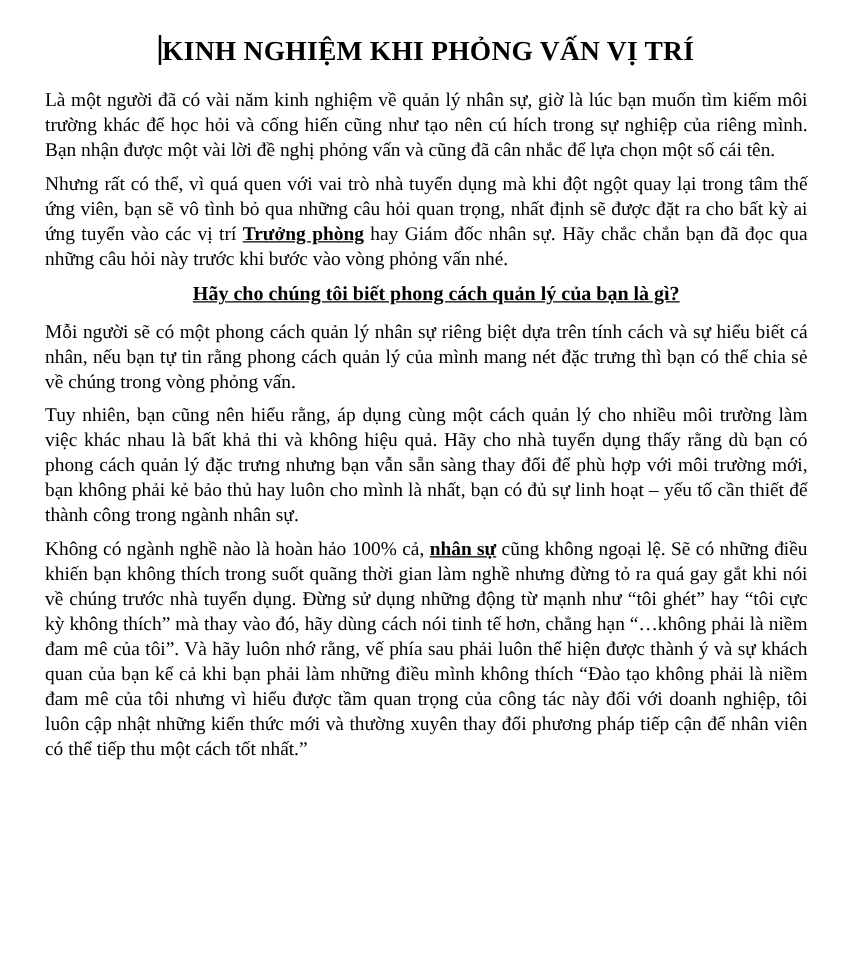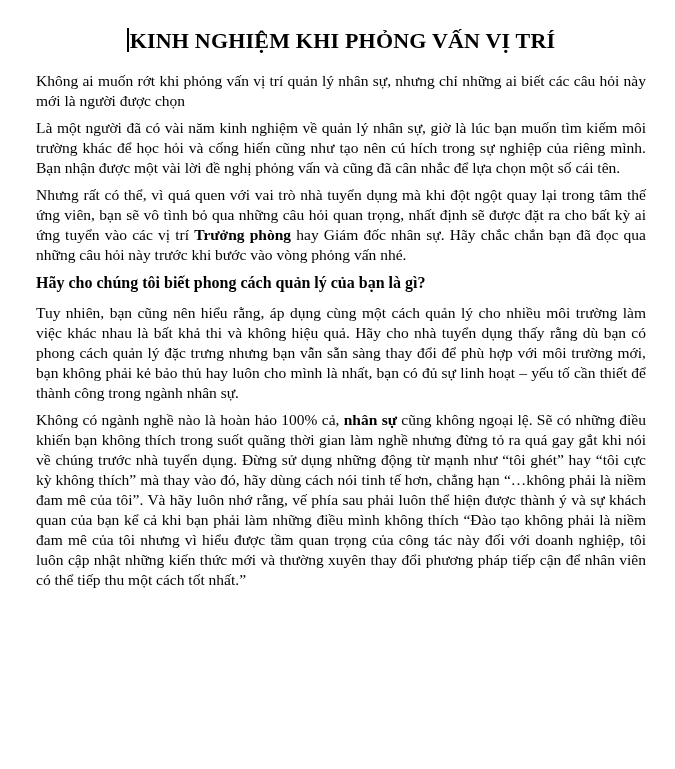--- a/index.html
+++ b/index.html
@@ -34,31 +34,31 @@
   #doc-body p {
     font-size: 15.5px;
     line-height: 20px;
     text-align: justify;
     margin: 0 0 7px 0;
   }
   #doc-body h2 {
     font-size: 16px;
     line-height: 20px;
     font-weight: bold;
-    text-align: left;
-    margin: 8px 0 10px 0;
+    text-align: center;
+    margin: 8px 0 10px 16px;
   }
-  #doc-body strong { font-weight: bold; }
+  #doc-body strong { font-weight: bold; text-decoration: underline; }
 </style>
 </head>
 <body>
 
 <div class="page">
   <h1 class="title"><span class="caret"></span><span>KINH NGHIỆM KHI PHỎNG VẤN VỊ TRÍ</span><br></h1>
   <div id="doc-body">
-      <p><span>Không ai muốn rớt khi phỏng vấn vị trí quản lý nhân sự, nhưng chỉ những ai biết các câu hỏi này mới là người được chọn</span></p>
       <p><span>Là một người đã có vài năm kinh nghiệm về quản lý nhân sự, giờ là lúc bạn muốn tìm kiếm môi trường khác để học hỏi và cống hiến cũng như tạo nên cú hích trong sự nghiệp của riêng mình. Bạn nhận được một vài lời đề nghị phỏng vấn và cũng đã cân nhắc để lựa chọn một số cái tên.</span></p>
       <p><span>Nhưng rất có thể, vì quá quen với vai trò nhà tuyển dụng mà khi đột ngột quay lại trong tâm thế ứng viên, bạn sẽ vô tình bỏ qua những câu hỏi quan trọng, nhất định sẽ được đặt ra cho bất kỳ ai ứng tuyển vào các vị trí </span><strong>Trưởng phòng</strong><span> hay Giám đốc nhân sự. Hãy chắc chắn bạn đã đọc qua những câu hỏi này trước khi bước vào vòng phỏng vấn nhé.</span></p>
       <h2><strong>Hãy cho chúng tôi biết phong cách quản lý của bạn là gì?</strong></h2>
+      <p><span>Mỗi người sẽ có một phong cách quản lý nhân sự riêng biệt dựa trên tính cách và sự hiểu biết cá nhân, nếu bạn tự tin rằng phong cách quản lý của mình mang nét đặc trưng thì bạn có thể chia sẻ về chúng trong vòng phỏng vấn.</span></p>
       <p><span>Tuy nhiên, bạn cũng nên hiểu rằng, áp dụng cùng một cách quản lý cho nhiều môi trường làm việc khác nhau là bất khả thi và không hiệu quả. Hãy cho nhà tuyển dụng thấy rằng dù bạn có phong cách quản lý đặc trưng nhưng bạn vẫn sẵn sàng thay đổi để phù hợp với môi trường mới, bạn không phải kẻ bảo thủ hay luôn cho mình là nhất, bạn có đủ sự linh hoạt – yếu tố cần thiết để thành công trong ngành nhân sự.</span></p>
       <p><span>Không có ngành nghề nào là hoàn hảo 100% cả, </span><strong>nhân sự</strong><span> cũng không ngoại lệ. Sẽ có những điều khiến bạn không thích trong suốt quãng thời gian làm nghề nhưng đừng tỏ ra quá gay gắt khi nói về chúng trước nhà tuyển dụng. Đừng sử dụng những động từ mạnh như “tôi ghét” hay “tôi cực kỳ không thích” mà thay vào đó, hãy dùng cách nói tinh tế hơn, chẳng hạn “…không phải là niềm đam mê của tôi”. Và hãy luôn nhớ rằng, vế phía sau phải luôn thể hiện được thành ý và sự khách quan của bạn kể cả khi bạn phải làm những điều mình không thích “Đào tạo không phải là niềm đam mê của tôi nhưng vì hiểu được tầm quan trọng của công tác này đối với doanh nghiệp, tôi luôn cập nhật những kiến thức mới và thường xuyên thay đổi phương pháp tiếp cận để nhân viên có thể tiếp thu một cách tốt nhất.”</span></p>
     </div>
 </div>
 
 </body></html>

